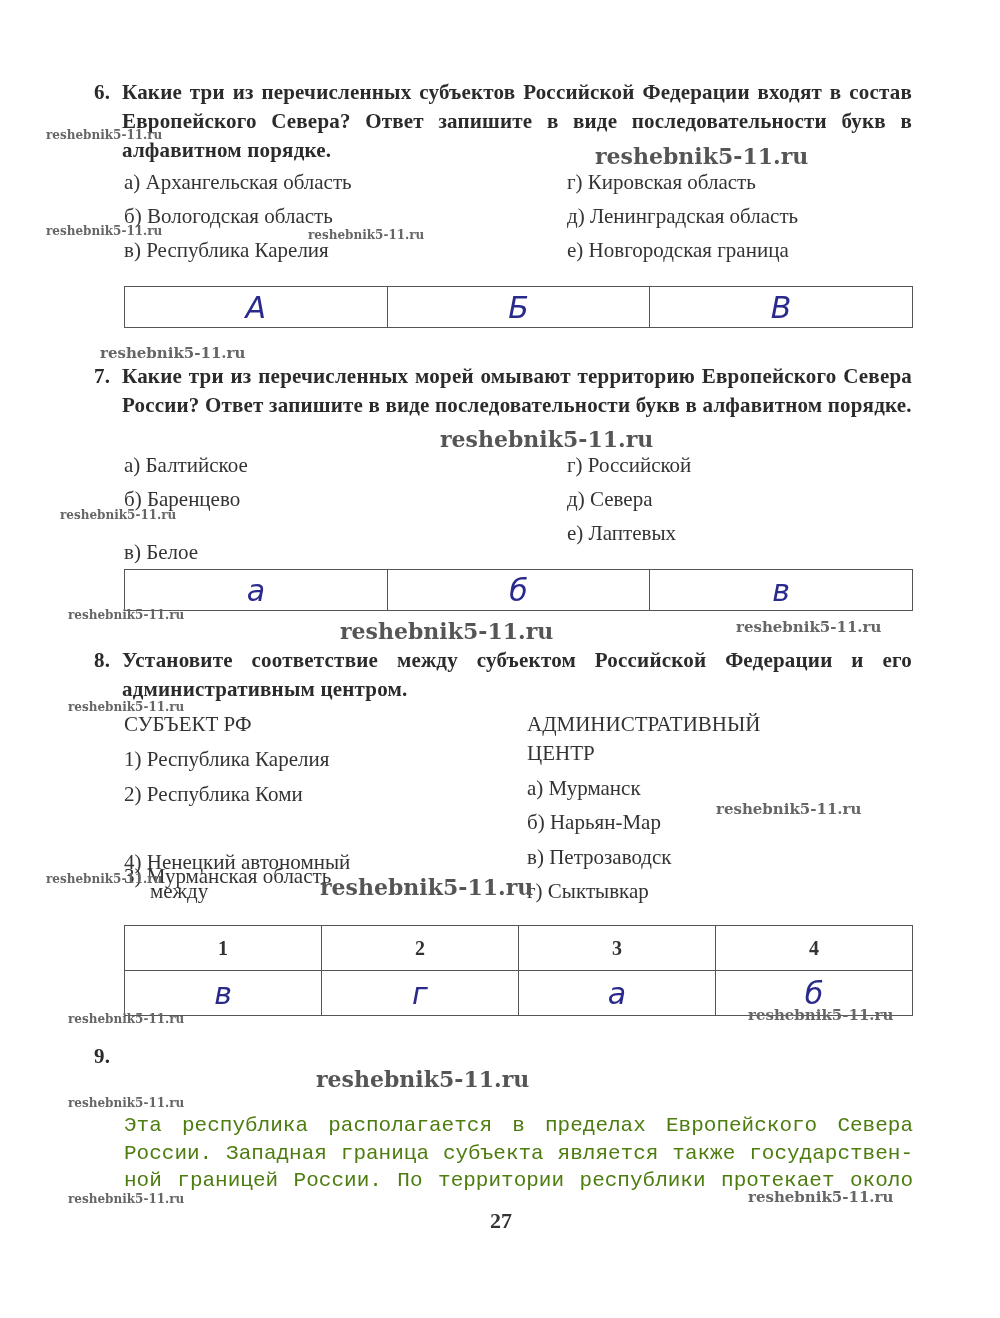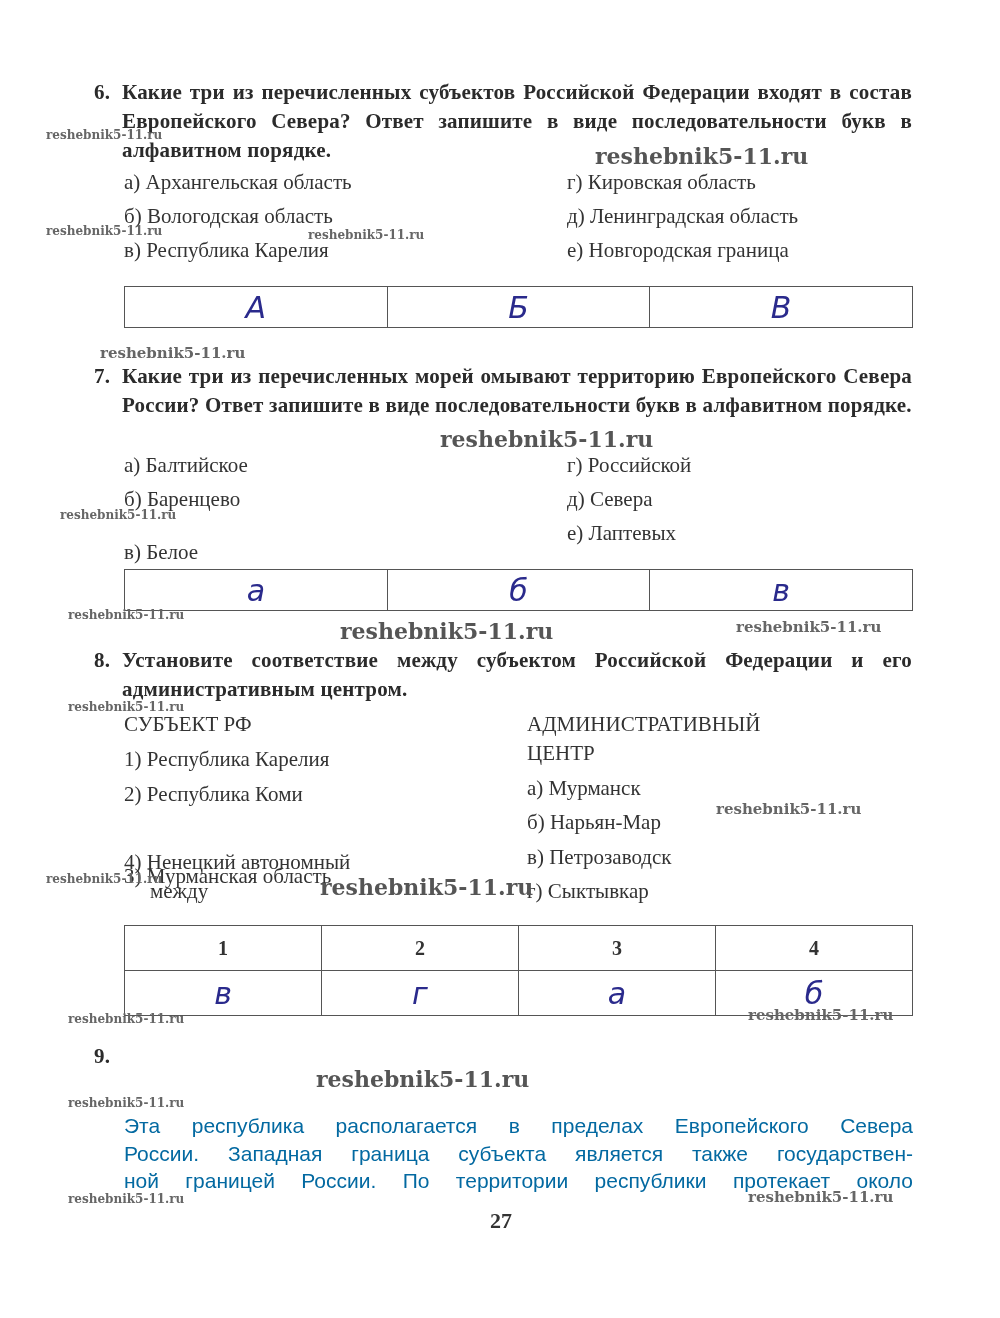--- a/index.html
+++ b/index.html
@@ -19,24 +19,24 @@
     letter-spacing: 0.2px;
   }
   .qtitle .num { position: absolute; left: -28px; }
   .opt {
     font-family: "Liberation Serif", "DejaVu Serif", serif;
     font-size: 21px;
     color: #333;
     white-space: nowrap;
   }
   .para {
-    font-family: Liberation Sans, sans-serif;
+    font-family: Liberation Mono, monospace;
     font-size: 21px;
     line-height: 28px;
-    color: #0369a1;
+    color: #4d7c0f;
     text-align: justify;
     text-align-last: justify;
   }
   .wm {
     font-family: "DejaVu Serif", serif;
     font-weight: bold;
     color: #666;
     white-space: nowrap;
   }
   .wm.small { font-size: 12px; }

